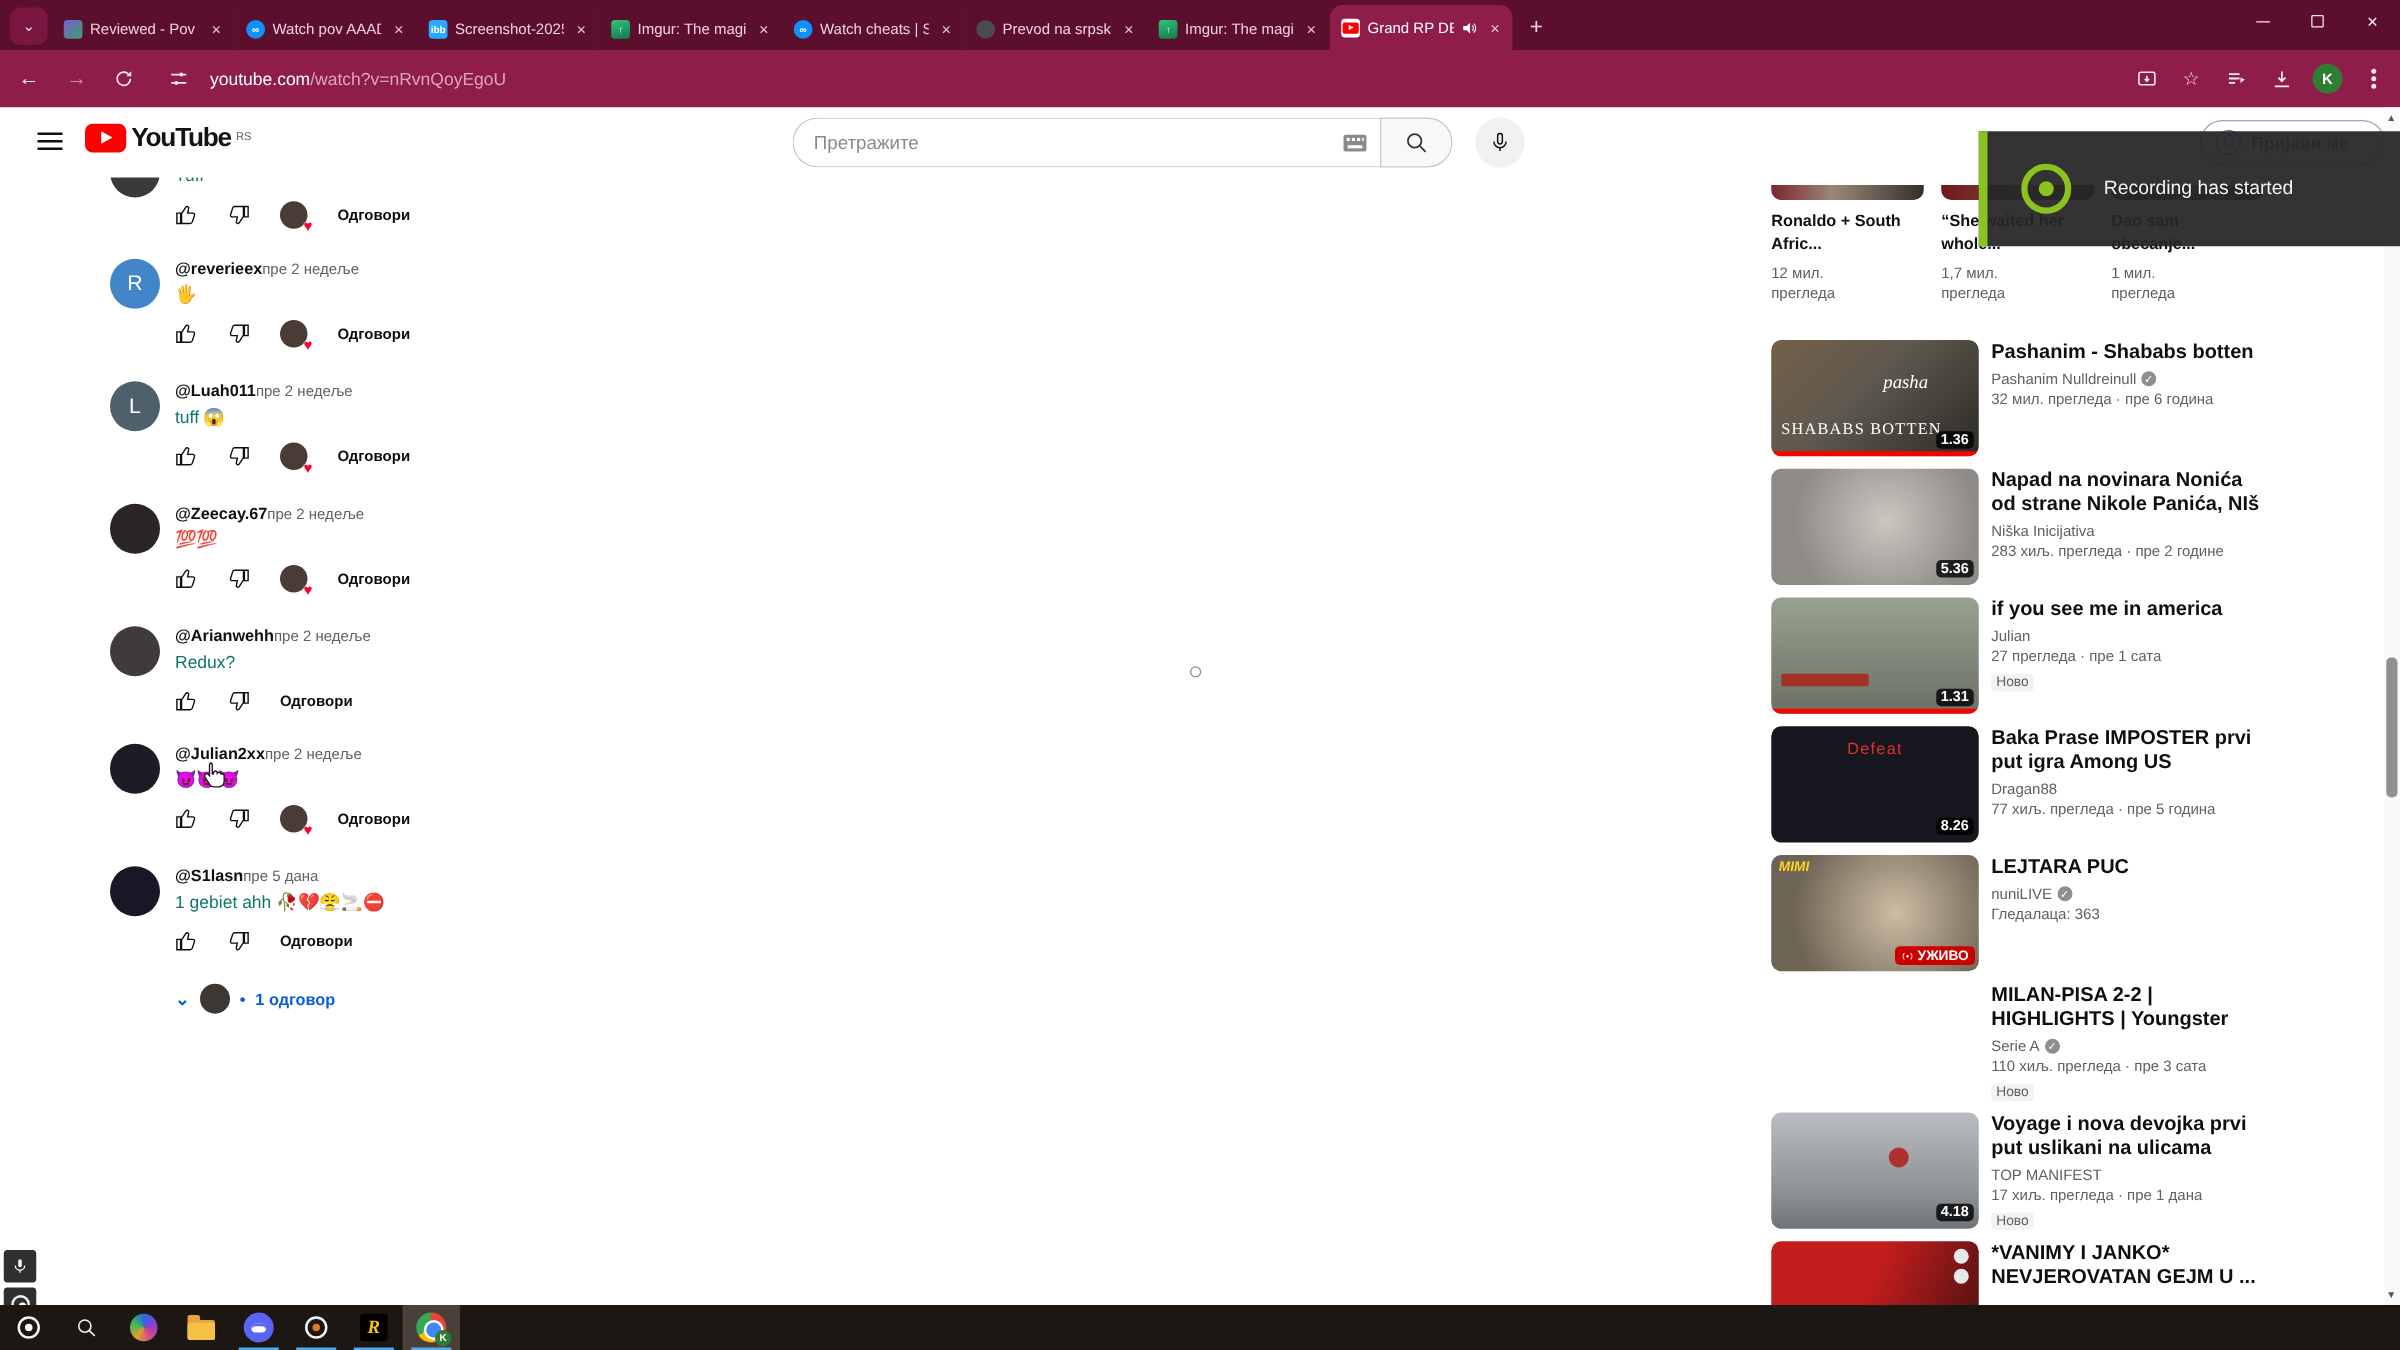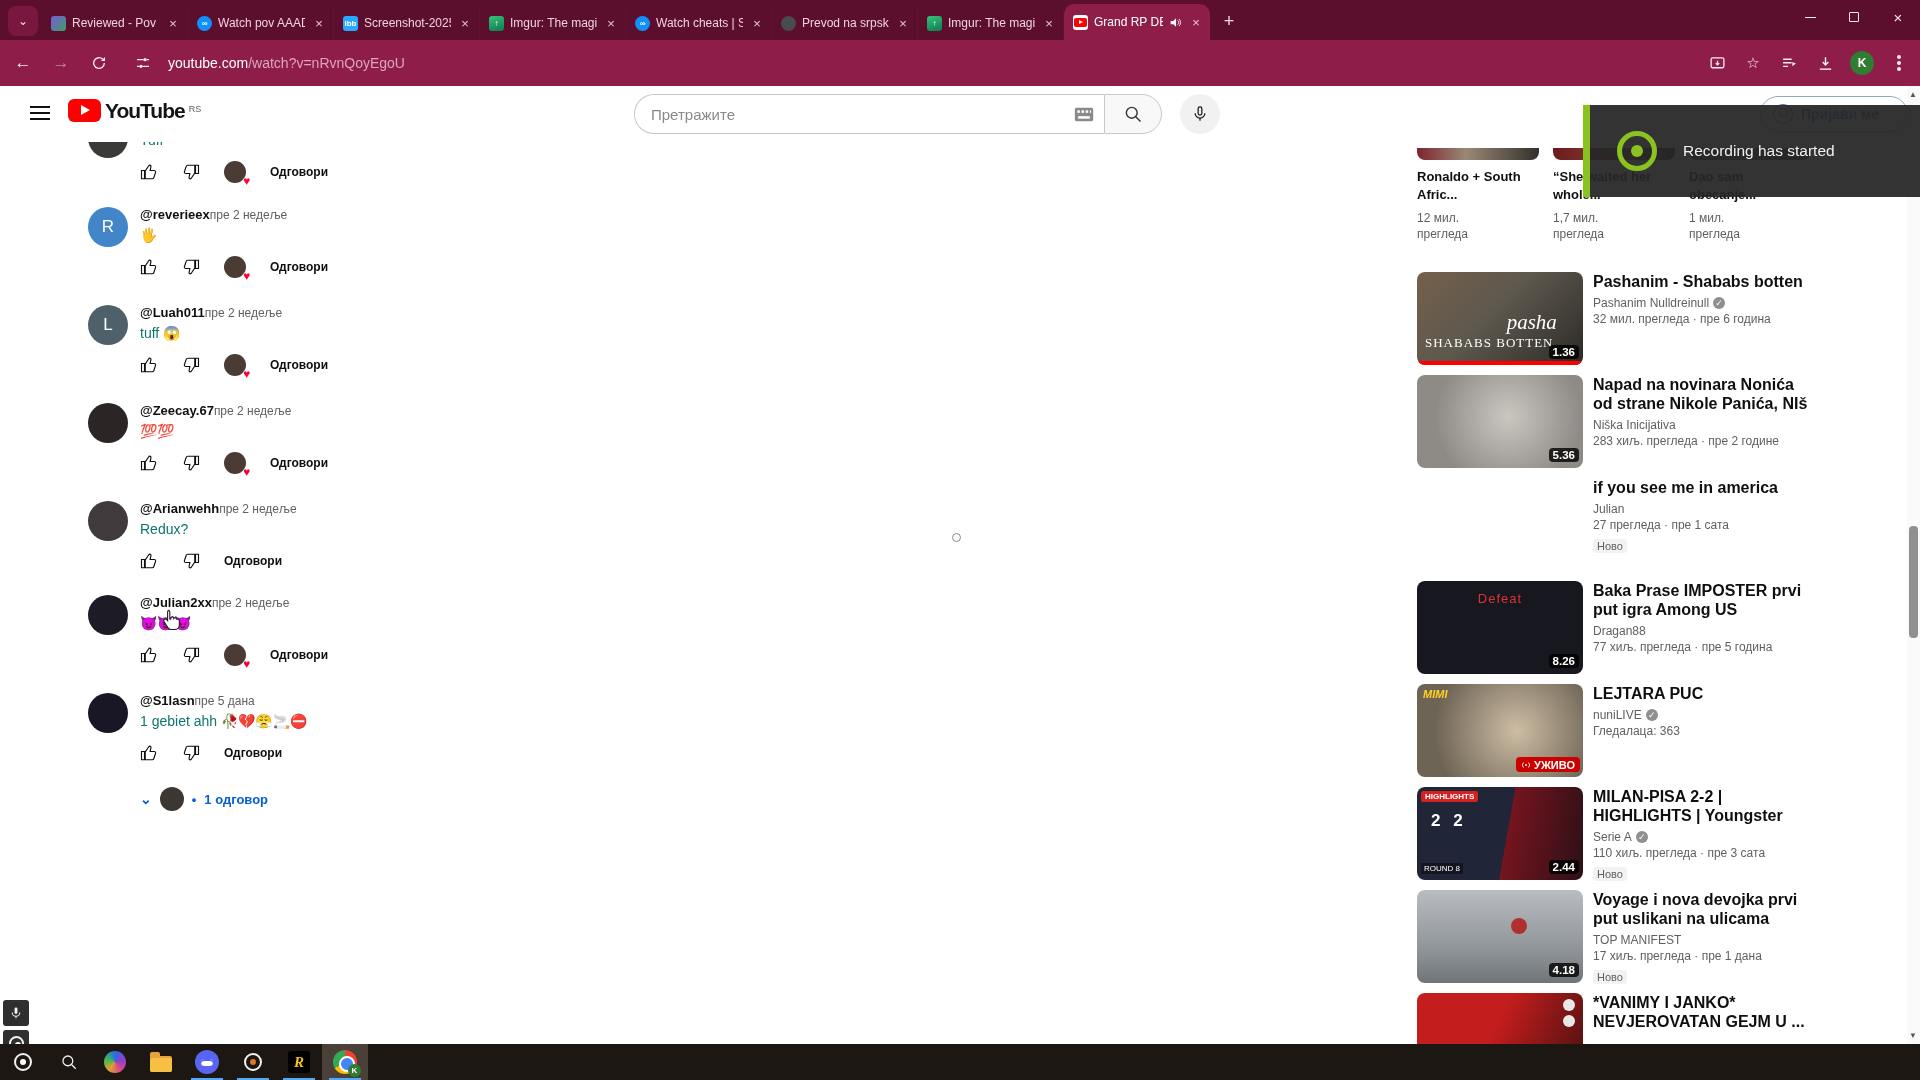--- a/index.html
+++ b/index.html
@@ -96,21 +96,21 @@
   .v-channel{font-size:12px;color:#606060;margin-top:5px;display:flex;align-items:center;gap:4px}
   .v-meta{font-size:12px;color:#606060;margin-top:2px}
   .v-badge{display:inline-block;font-size:11px;color:#606060;background:#0000000d;border-radius:3px;padding:1px 4px;margin-top:7px}
   .v-kebab{position:absolute;left:404px;top:6px}
   .dur{position:absolute;right:4px;bottom:6px;background:#000000cc;color:#fff;font-size:11.5px;font-weight:bold;border-radius:4px;padding:1px 4px}
   .progress{position:absolute;left:0;bottom:0;height:4px;width:100%;background:#f00}
   .livebadge{position:absolute;right:3px;bottom:5px;background:#c00;color:#fff;font-size:11px;font-weight:bold;border-radius:4px;padding:1.5px 5px;display:flex;align-items:center;gap:3px}
   .verif{display:inline-flex;width:12px;height:12px;border-radius:50%;background:#8f8f8f;color:#fff;font-size:9px;align-items:center;justify-content:center}
 
   .th1{background:linear-gradient(135deg,#75604a,#5d584e 45%,#2c2a26)}
-  .th1 .brand{position:absolute;left:54%;top:38px;color:#fff;font-family:"Liberation Serif",serif;font-style:italic;font-size:21px}
+  .th1 .brand{position:absolute;left:54%;top:26px;color:#fff;font-family:"Liberation Serif",serif;font-style:italic;font-size:15px}
   .th1 .cap{position:absolute;left:8px;bottom:14px;color:#fff;font-family:"Liberation Serif",serif;font-size:13px;letter-spacing:1px}
   .th2{background:radial-gradient(circle at 55% 45%,#cac6c0,#8e8b86 70%)}
   .th3{background:linear-gradient(180deg,#97a28d,#7d8376 60%,#6c6f66)}
   .th3:after{content:"";position:absolute;left:8px;bottom:22px;width:70px;height:10px;background:#a33226;border-radius:2px}
   .th4{background:#17171f}
   .th4 .cap{position:absolute;left:0;right:0;top:10px;text-align:center;color:#e03131;font-size:13px;letter-spacing:1px}
   .th5{background:radial-gradient(circle at 60% 50%,#cdbda4,#6e6455 75%)}
   .th5 .brand{position:absolute;left:6px;top:4px;color:#ffd324;font-size:11px;font-weight:bold;font-style:italic}
   .th6{background:linear-gradient(100deg,#202638 54%,#75141f 54%,#2c1016)}
   .th6 .tag{position:absolute;left:4px;top:4px;background:#d42121;color:#fff;font-size:8px;font-weight:bold;padding:1px 4px;border-radius:2px}
@@ -494,20 +494,24 @@
       <div class="v-title">Napad na novinara Nonića od strane Nikole Panića, NIš 13.1....</div>
       <div class="v-channel">
           <span>Niška Inicijativa</span>
         </div>
       <div class="v-meta">283 хиљ. прегледа · пре 2 године</div>
     </div>
     <span class="v-kebab"><span class="kdots"></span></span>
   </div>
 
   <div class="vrow" style="top:338px">
+    <div class="vthumb th3">
+      <span class="dur">1.31</span>
+      <span class="progress"></span>
+    </div>
     <div class="vinfo">
       <div class="v-title">if you see me in america</div>
       <div class="v-channel">
           <span>Julian</span>
         </div>
       <div class="v-meta">27 прегледа · пре 1 сата</div>
       <span class="v-badge">Ново</span>
     </div>
     <span class="v-kebab"><span class="kdots"></span></span>
   </div>
@@ -543,26 +547,20 @@
       <div class="v-channel">
           <span>nuniLIVE</span>
           <span class="verif">✓</span>
         </div>
       <div class="v-meta">Гледалаца: 363</div>
     </div>
     <span class="v-kebab"><span class="kdots"></span></span>
   </div>
 
   <div class="vrow" style="top:647px">
-    <div class="vthumb th6">
-      <span class="tag">HIGHLIGHTS</span>
-      <span class="score">2 2</span>
-      <span class="round">ROUND 8</span>
-      <span class="dur">2.44</span>
-    </div>
     <div class="vinfo">
       <div class="v-title">MILAN-PISA 2-2 | HIGHLIGHTS | Youngster Rescues Milan At ...</div>
       <div class="v-channel">
           <span>Serie A</span>
           <span class="verif">✓</span>
         </div>
       <div class="v-meta">110 хиљ. прегледа · пре 3 сата</div>
       <span class="v-badge">Ново</span>
     </div>
     <span class="v-kebab"><span class="kdots"></span></span>

